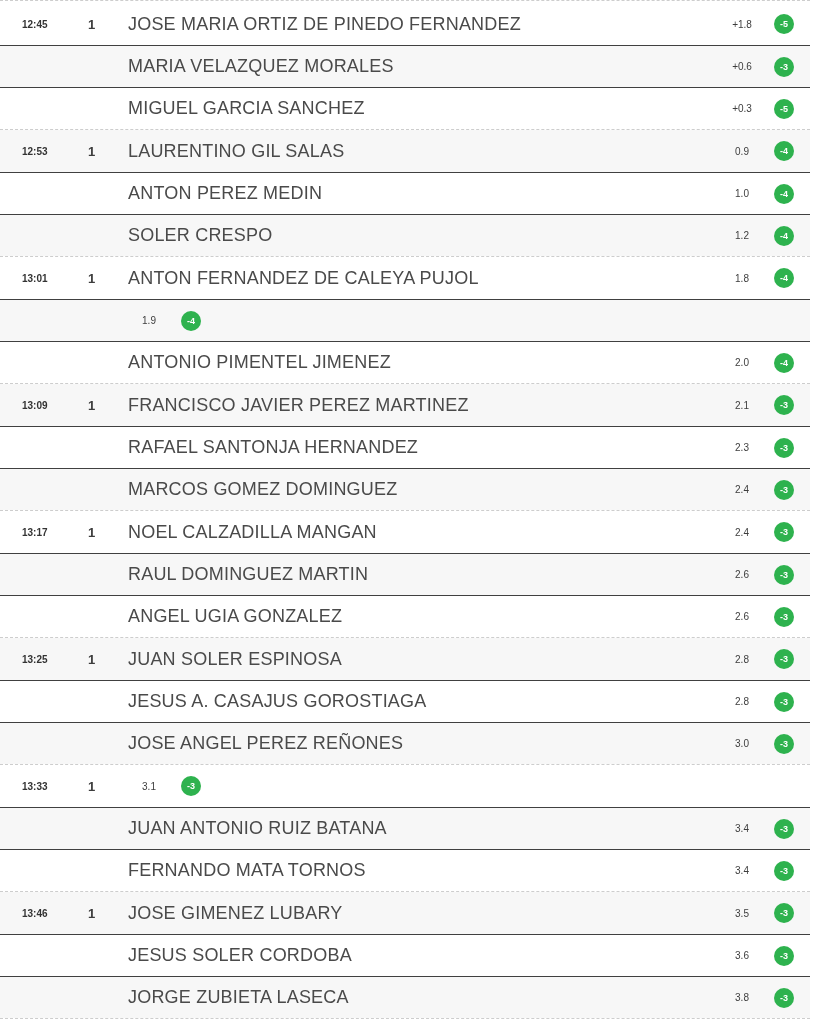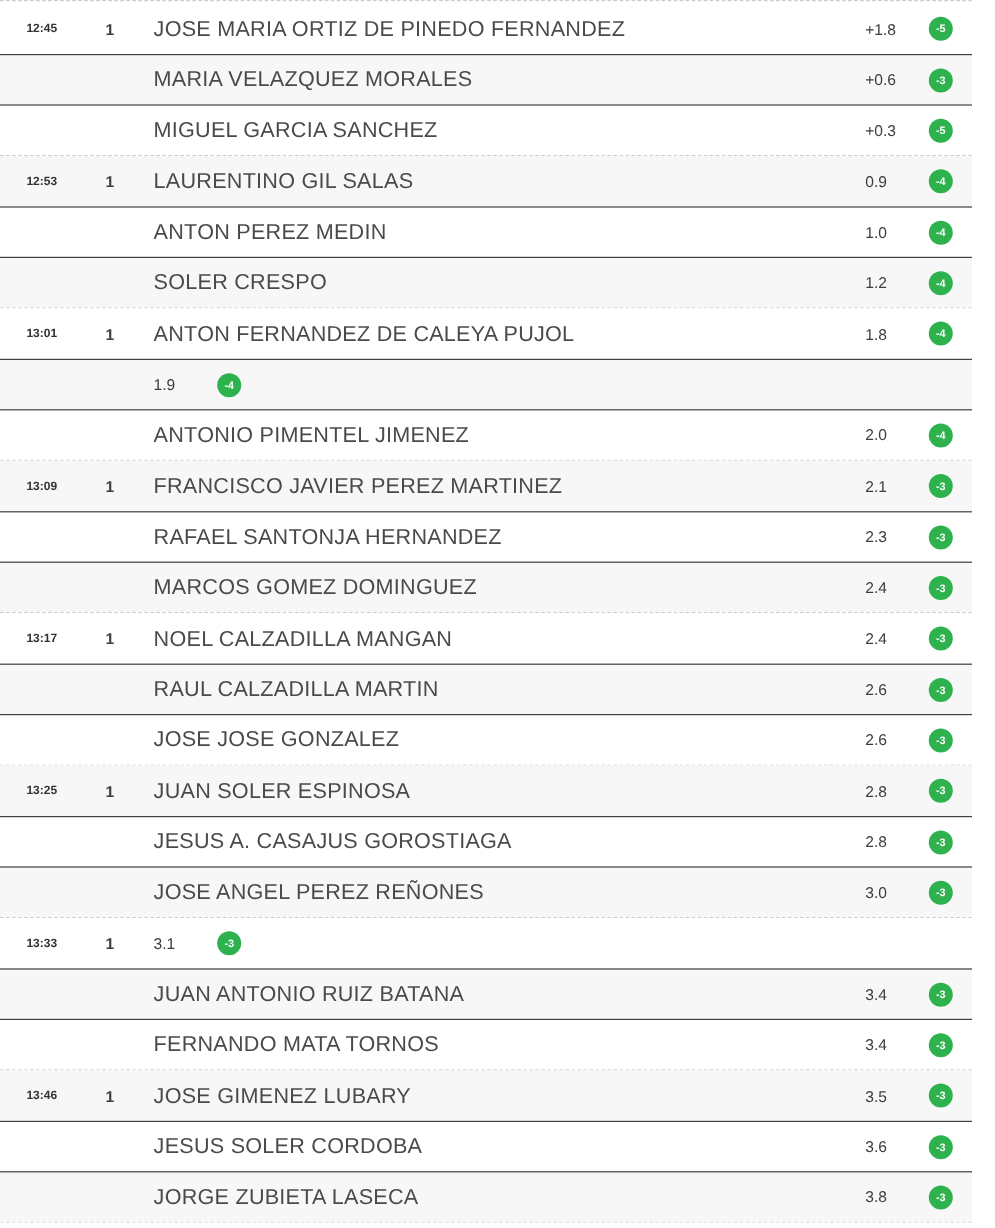--- a/index.html
+++ b/index.html
@@ -43,23 +43,23 @@
   .cell-name {
     flex: 1 1 auto;
     font-size: 18px;
     color: #4a4a4a;
     letter-spacing: 0.2px;
     white-space: nowrap;
     overflow: hidden;
   }
   .cell-score {
     flex: 0 0 auto;
-    font-size: 13px;
+    font-size: 10px;
     color: #3d3d3d;
-    text-align: left;
+    text-align: center;
     min-width: 42px;
   }
   .badge {
     flex: 0 0 auto;
     width: 20px;
     height: 20px;
     border-radius: 50%;
     margin-left: 11px;
     margin-right: 16px;
     display: flex;
@@ -169,28 +169,28 @@
       <div class="row">
         <div class="cell-time">13:17</div>
         <div class="cell-tee">1</div>
         <div class="cell-name">NOEL CALZADILLA MANGAN</div>
         <div class="cell-score">2.4</div>
         <div class="badge" style="background: rgb(46, 178, 78);">-3</div>
       </div>
       <div class="row alt">
         <div class="cell-time"></div>
         <div class="cell-tee"></div>
-        <div class="cell-name">RAUL CALZADILLA MARTIN</div>
+        <div class="cell-name">RAUL DOMINGUEZ MARTIN</div>
         <div class="cell-score">2.6</div>
         <div class="badge" style="background: rgb(46, 178, 78);">-3</div>
       </div>
       <div class="row">
         <div class="cell-time"></div>
         <div class="cell-tee"></div>
-        <div class="cell-name">JOSE JOSE GONZALEZ</div>
+        <div class="cell-name">ANGEL UGIA GONZALEZ</div>
         <div class="cell-score">2.6</div>
         <div class="badge" style="background: rgb(46, 178, 78);">-3</div>
       </div>
     </div>
     <div class="group">
       <div class="row alt">
         <div class="cell-time">13:25</div>
         <div class="cell-tee">1</div>
         <div class="cell-name">JUAN SOLER ESPINOSA</div>
         <div class="cell-score">2.8</div>

